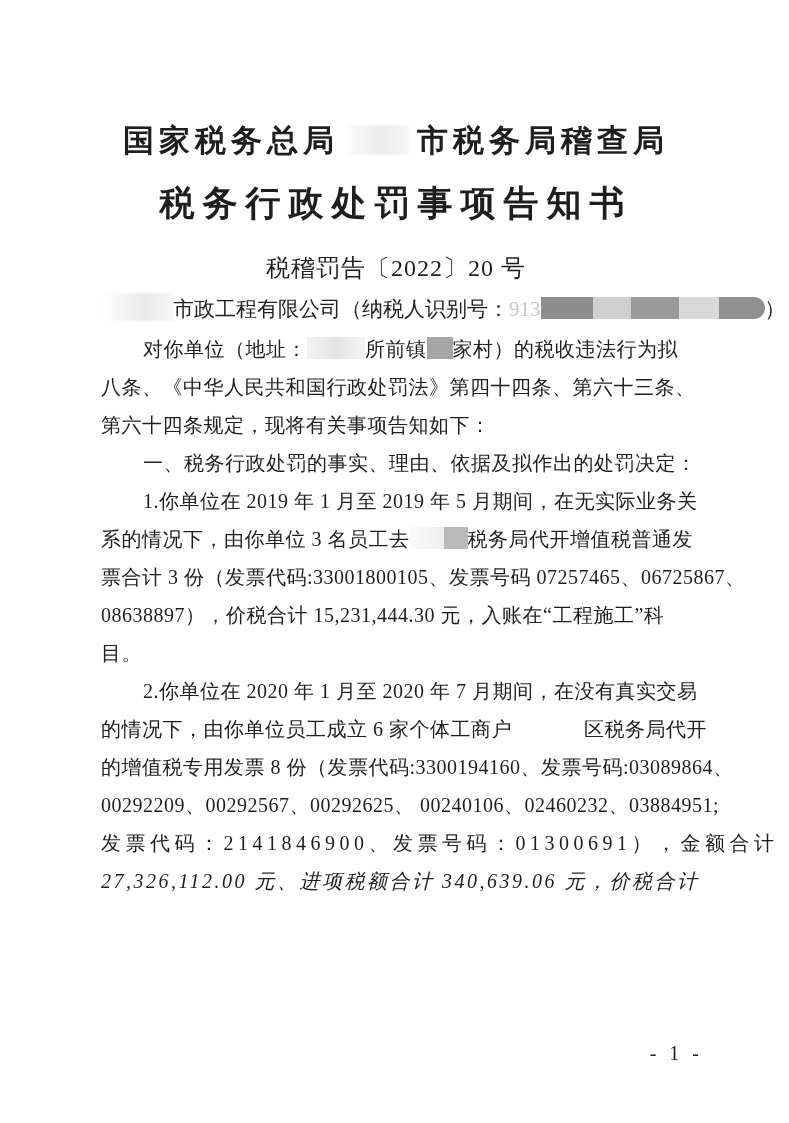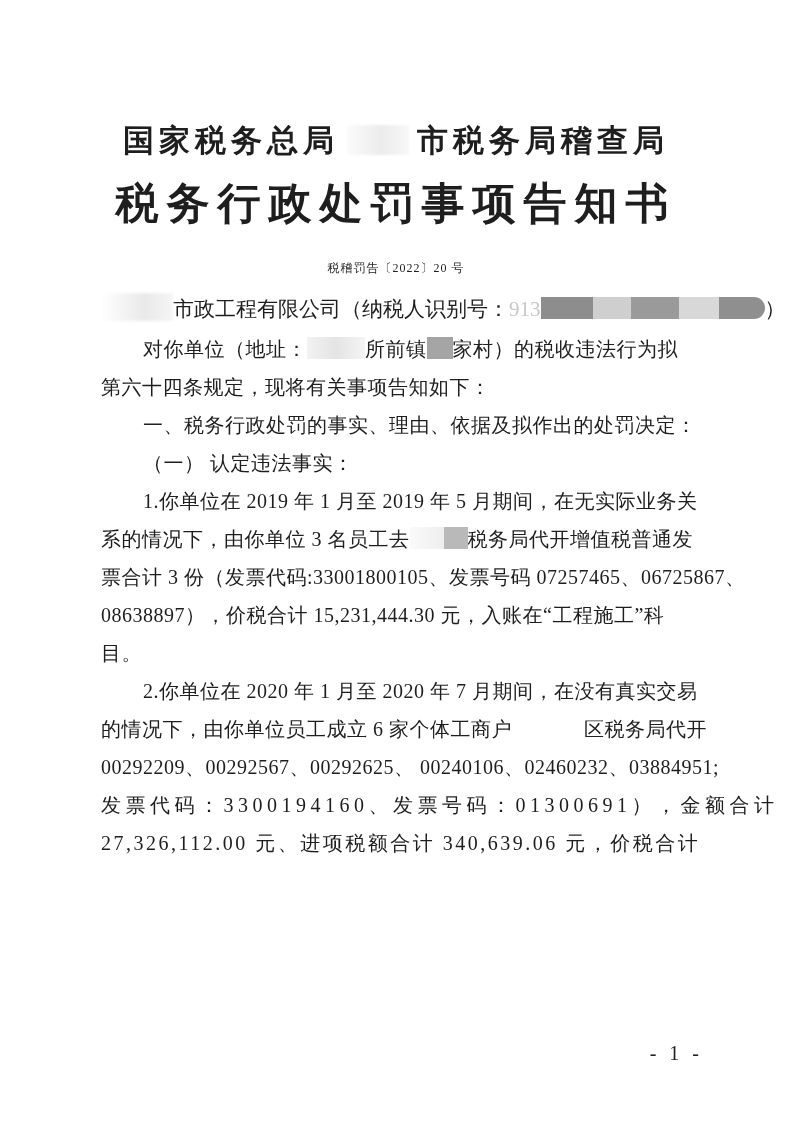--- a/index.html
+++ b/index.html
@@ -15,46 +15,46 @@
   .title1{
     margin-top:118px;
     text-align:center;
     font-size:31px;font-weight:700;
     letter-spacing:5px;line-height:46px;
     white-space:nowrap;
   }
   .title2{
     margin-top:16px;
     text-align:center;
-    font-size:43px;font-weight:700;
+    font-size:35px;font-weight:700;
     letter-spacing:8px;line-height:48px;
     white-space:nowrap;
   }
   .docnum{
     margin-top:26px;
     text-align:center;
-    font-size:12px;line-height:28px;
+    font-size:24px;line-height:28px;
     letter-spacing:1px;
     white-space:nowrap;
   }
   .salute{
     margin-top:10px;
     font-size:21px;line-height:34px;
     white-space:nowrap;
   }
   .bodytext{margin-top:4px;}
   .line{
     font-size:20px;
     line-height:38px;
     letter-spacing:0.5px;
     white-space:nowrap;
   }
   .indent{padding-left:42px;}
   .spread1{letter-spacing:4.5px;}
-  .spread2{letter-spacing:2.5px;}
+  .spread2{letter-spacing:2.5px;font-style:italic;}
   
   .rd{display:inline-block;vertical-align:-3px;height:22px;filter:blur(0.7px);}
   .rd-title{
     display:inline-block;vertical-align:-4px;height:30px;width:62px;
     background:linear-gradient(90deg,#fbfbfb,#ececec 55%,#f8f8f8);
     margin:0 8px;filter:blur(1px);
   }
   .rd-company{
     display:inline-block;vertical-align:-5px;height:28px;width:72px;
     background:linear-gradient(90deg,#ffffff,#e9e9e9 60%,#f5f5f5);
@@ -88,34 +88,35 @@
 
     <div class="title2">税务行政处罚事项告知书</div>
 
     <div class="docnum">税稽罚告〔2022〕20 号</div>
 
     <div class="salute"><span class="rd-company"></span><span>市政工程有限公司（纳税人识别号：</span><span class="id-hint">913</span><span class="rd rd-id1"></span><span class="rd rd-id2"></span><span class="rd rd-id3"></span><span class="rd rd-id4"></span><span class="rd rd-id5"></span><span>）：</span></div>
 
     <div class="bodytext">
 
       <div class="line indent"><span>对你单位（地址：</span><span class="rd rd-addr-faint"></span><span>所前镇</span><span class="rd rd-addr"></span><span>家村）的税收违法行为拟</span></div>
+      <div class="line">八条、《中华人民共和国行政处罚法》第四十四条、第六十三条、</div>
       <div class="line">第六十四条规定，现将有关事项告知如下：</div>
 
       <div class="line indent">一、税务行政处罚的事实、理由、依据及拟作出的处罚决定：</div>
-      <div class="line indent">（一） 认定违法事实：</div>
 
       <div class="line indent">1.你单位在 2019 年 1 月至 2019 年 5 月期间，在无实际业务关</div>
       <div class="line"><span>系的情况下，由你单位 3 名员工去</span><span class="rd rd-office-faint"></span><span class="rd rd-office"></span><span>税务局代开增值税普通发</span></div>
       <div class="line">票合计 3 份（发票代码:33001800105、发票号码 07257465、06725867、</div>
       <div class="line">08638897），价税合计 15,231,444.30 元，入账在“工程施工”科</div>
       <div class="line">目。</div>
 
       <div class="line indent">2.你单位在 2020 年 1 月至 2020 年 7 月期间，在没有真实交易</div>
       <div class="line"><span>的情况下，由你单位员工成立 6 家个体工商户</span><span class="gap-blank"></span><span>区税务局代开</span></div>
+      <div class="line">的增值税专用发票 8 份（发票代码:3300194160、发票号码:03089864、</div>
       <div class="line">00292209、00292567、00292625、 00240106、02460232、03884951;</div>
-      <div class="line spread1">发票代码：3300194160、发票号码：01300691），金额合计</div>
+      <div class="line spread1">发票代码：2141846900、发票号码：01300691），金额合计</div>
       <div class="line spread2">27,326,112.00 元、进项税额合计 340,639.06 元，价税合计</div>
 
     </div>
   </div>
 
   <div class="pagenum">- 1 -</div>
 </div>
 
 </body></html>

